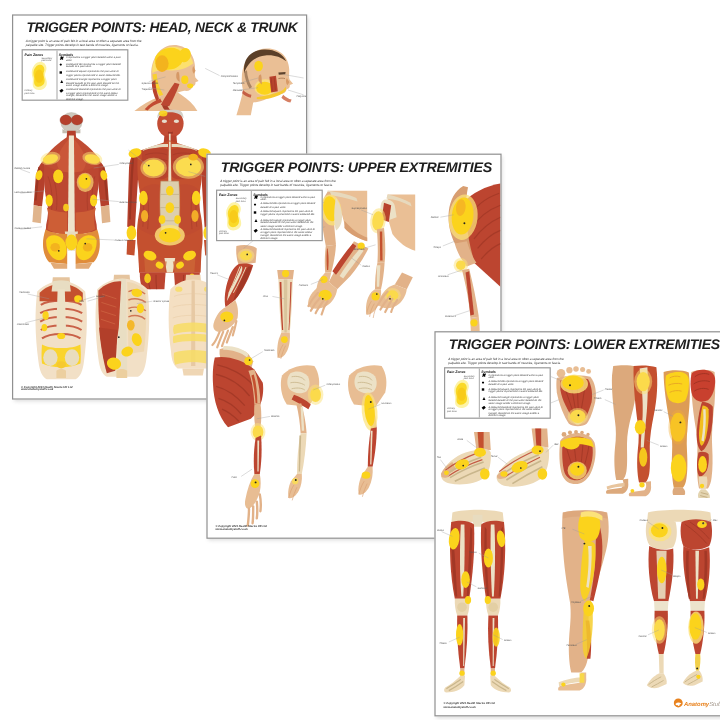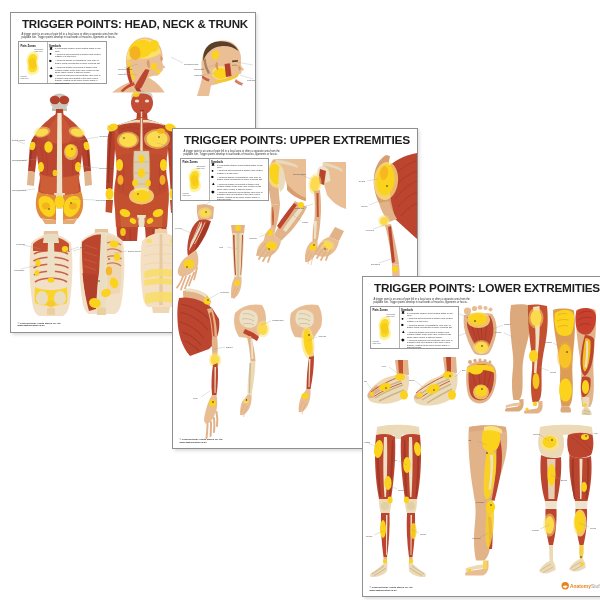--- a/index.html
+++ b/index.html
@@ -1,16 +1,16 @@
 <!DOCTYPE html>
 <html><head><meta charset="utf-8"><style>
 html,body{margin:0;padding:0;width:600px;height:600px;background:#fff;overflow:hidden;
   font-family:"Liberation Sans",sans-serif;}
 .poster{position:absolute;width:243.5px;height:319px;background:#fff;border:0.8px solid #909090;
-  box-shadow:1.5px 2px 3px rgba(120,120,120,0.25);}
+  box-shadow:1.5px 2px 3px rgba(120,120,120,0.25);font-style:italic;}
 #p1{left:10px;top:11.5px;z-index:1;}
 #p2{left:172px;top:128px;z-index:2;}
 #p3{left:362px;top:266px;z-index:3;margin-top:10px;}
 .title{position:absolute;left:10.5px;top:4.2px;font-weight:bold;font-size:11.6px;color:#1e1e1e;
   white-space:nowrap;transform-origin:0 0;letter-spacing:-0.2px;}
 .intro{position:absolute;left:10.5px;top:20.5px;width:103px;font-size:2.6px;line-height:3.3px;color:#333;}
 .legend{position:absolute;left:6.5px;top:28.5px;width:87px;height:41px;border:0.5px solid #9a9a9a;background:#fff;}
 .lgh{position:absolute;font-size:2.9px;font-weight:bold;color:#111;}
 .lgdiv{position:absolute;left:28px;top:0;width:0.5px;height:41px;background:#b5b5b5;}
 .sym{position:absolute;left:30.8px;font-size:4.2px;color:#000;line-height:4.2px;font-weight:bold;}

